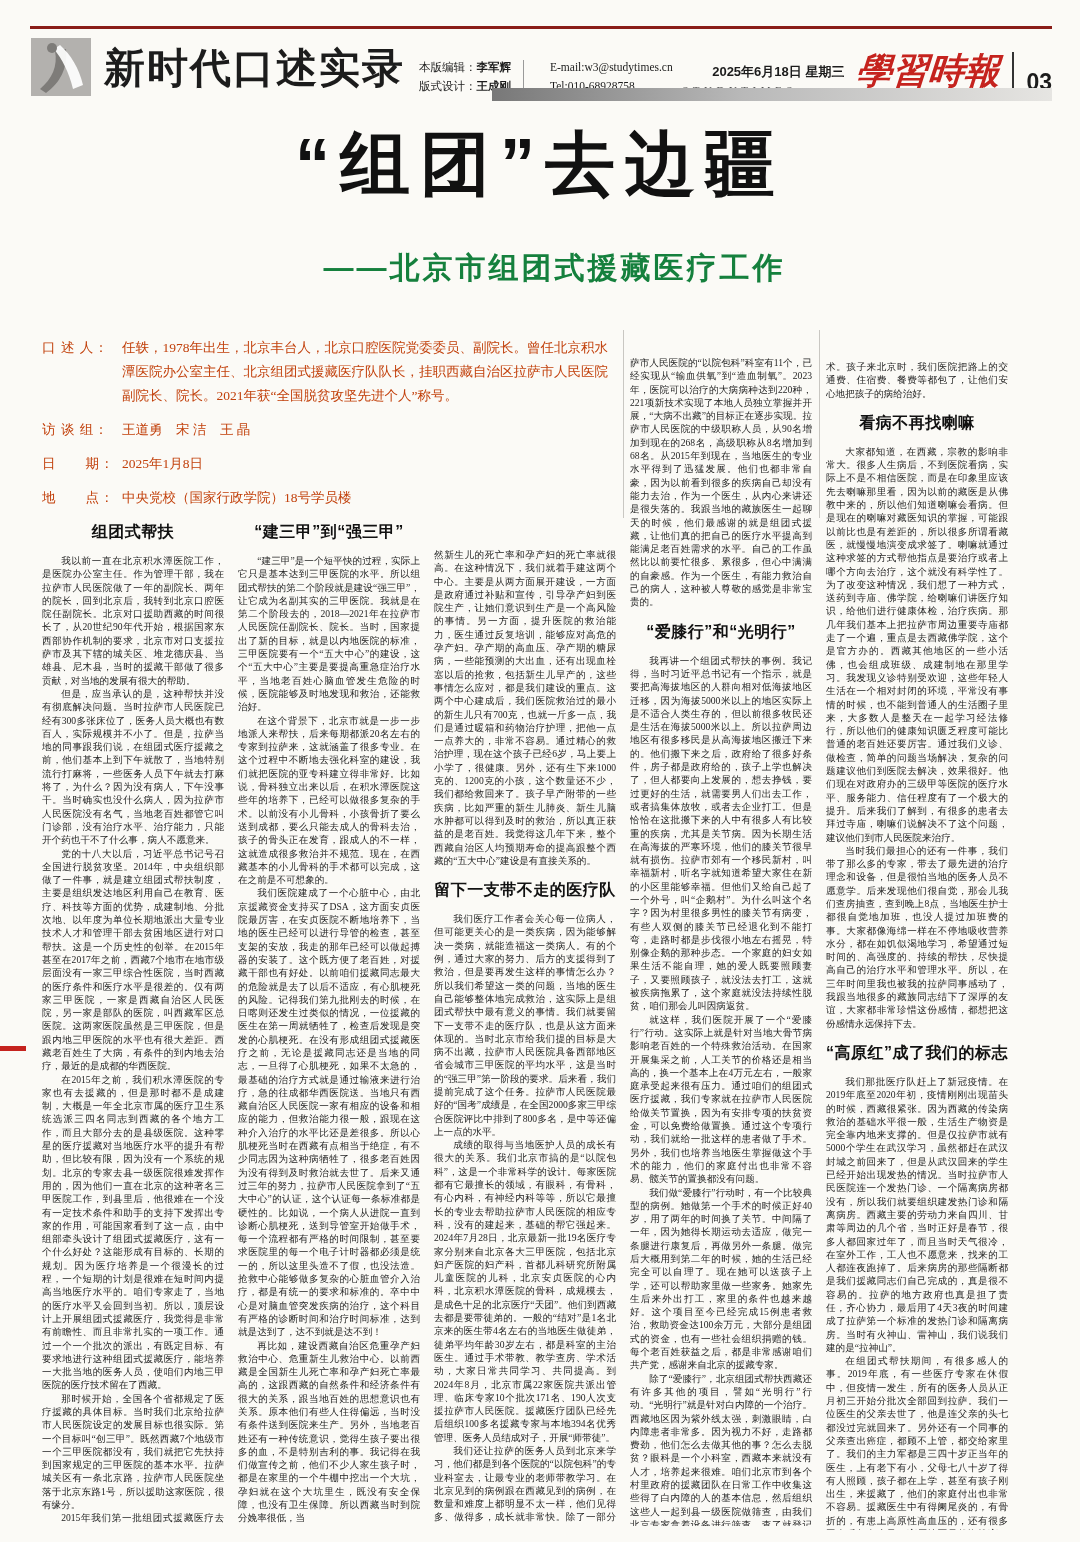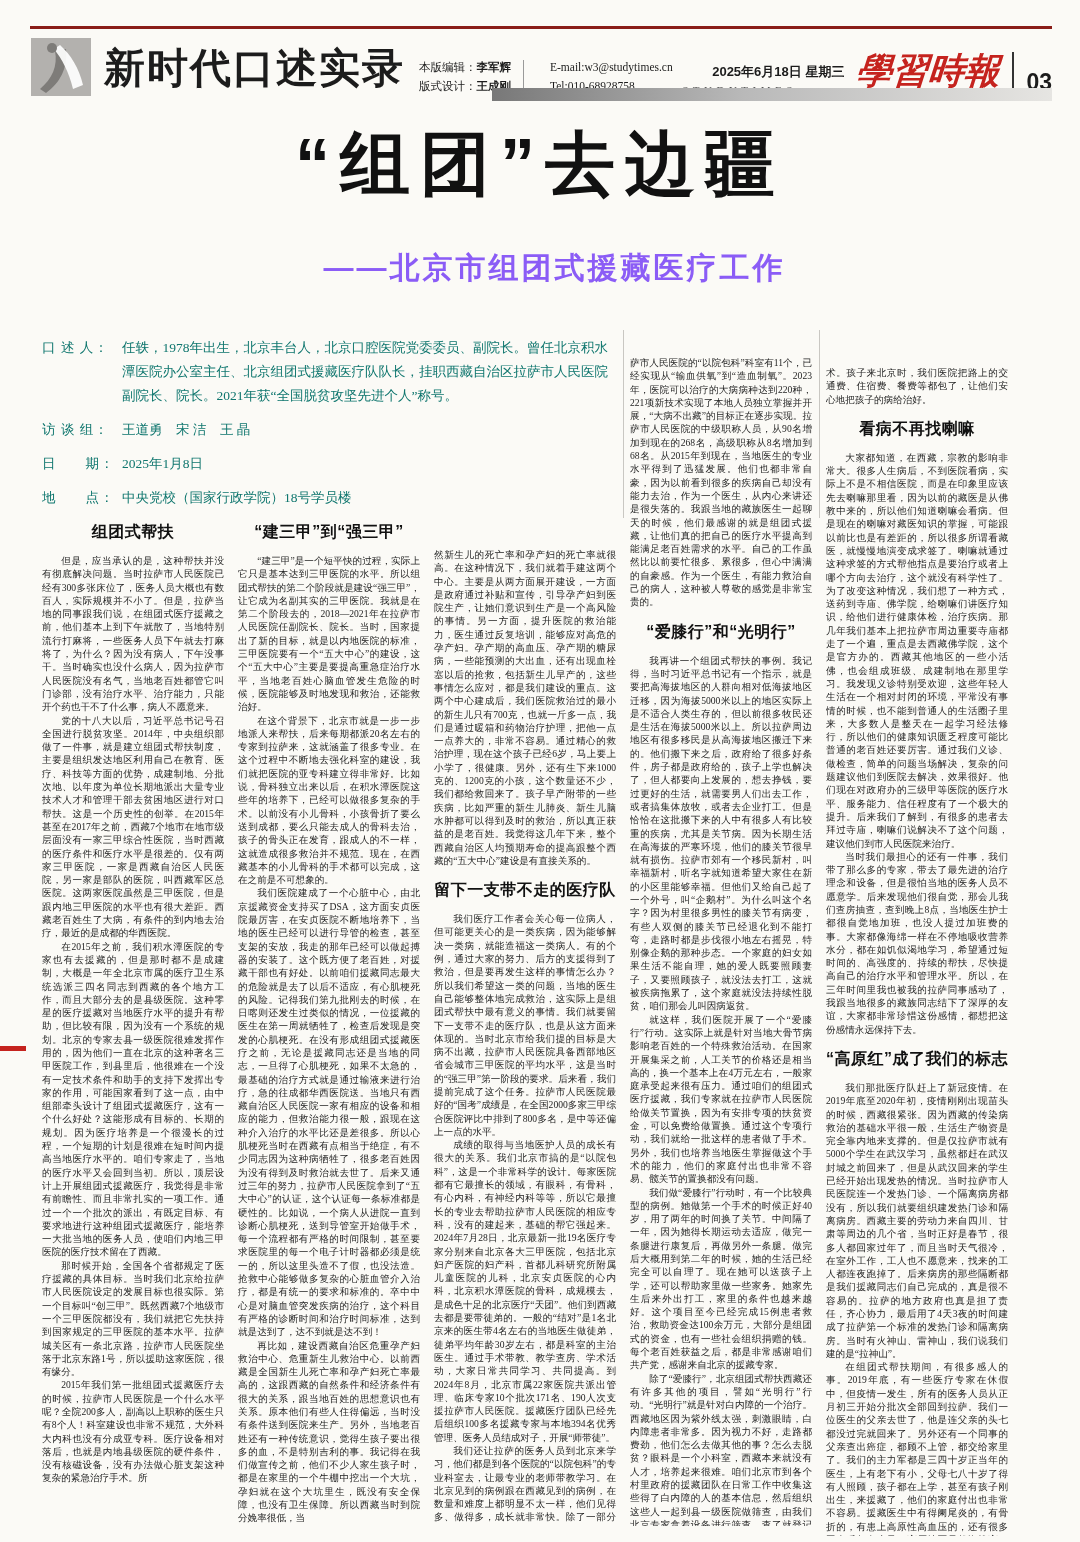--- a/index.html
+++ b/index.html
@@ -25,37 +25,37 @@
   .page-num{font-size:23px;font-weight:bold;font-family:"Liberation Sans","DejaVu Sans",sans-serif;}
   .grad-bar{position:absolute;left:492px;right:28px;top:88px;height:13px;
             background:linear-gradient(90deg,#787878,#b9b9b9 45%,#e6e5e2);}
 
   
   .main-title{position:absolute;left:0;right:0;top:118px;text-align:center;
               font-family:"Liberation Sans","DejaVu Sans",sans-serif;font-weight:900;
               font-size:70px;letter-spacing:10px;color:#111;}
   .sub-title{position:absolute;left:0;right:0;top:248px;text-align:center;
              font-family:"Liberation Sans","DejaVu Sans",sans-serif;font-weight:800;
-             font-size:30px;letter-spacing:3px;color:#8b5cf6;margin-left:29px;}
+             font-size:30px;letter-spacing:3px;color:#15803d;margin-left:29px;}
 
   
   .body{position:absolute;left:42px;top:328px;width:996px;height:1198px;}
-  .interview{position:absolute;left:0;top:8px;width:566px;font-size:13.5px;line-height:24px;color:#0f766e;}
+  .interview{position:absolute;left:0;top:8px;width:566px;font-size:13.5px;line-height:24px;color:#c2410c;}
   .entry{position:relative;padding-left:80px;margin-bottom:10px;text-align:justify;}
   .entry .lbl{position:absolute;left:0;top:0;letter-spacing:1px;}
 
   .colrule{position:absolute;width:1px;background:#c9c7c2;top:2px;height:188px;}
   .rule1{left:581px;} .rule2{left:777px;}
 
   .col{position:absolute;width:182px;overflow:hidden;text-align:justify;}
   .col1{left:0;   top:192px;height:1006px;}
   .col2{left:196px;top:192px;height:1006px;}
   .col3{left:392px;top:192px;height:1006px;}
   .col4{left:588px;top:0;    height:1198px;}
-  .col5{left:784px;top:10px;    height:1198px;}
+  .col5{left:784px;top:4px;    height:1198px;}
 
   .body-p{margin:0;text-indent:2em;font-size:9.6px;line-height:13.3px;color:#242424;
           text-justify:inter-character;}
   .body-p.cont{text-indent:0;margin-top:28px;}
   .sec-head{margin:13px 0 11px;text-align:center;text-indent:0;
             font-family:Liberation Sans, sans-serif;font-weight:800;
             font-size:16px;letter-spacing:0.5px;color:#111;}
   .col .sec-head:first-child{margin-top:2px;}
 
   .red-tick{position:absolute;left:0;top:1046px;width:26px;height:5px;background:#c5231e;}
@@ -120,20 +120,21 @@
         <span class="lbl">地　　点：</span>
         <span>中央党校（国家行政学院）18号学员楼</span>
       </div>
     </div>
 
     <div class="colrule rule1"></div>
     <div class="colrule rule2"></div>
 
     <div class="col col1">
         <h3 class="sec-head">组团式帮扶</h3>
+        <p class="body-p">我以前一直在北京积水潭医院工作，是医院办公室主任。作为管理干部，我在拉萨市人民医院做了一年的副院长、两年的院长，回到北京后，我转到北京口腔医院任副院长。北京对口援助西藏的时间很长了，从20世纪90年代开始，根据国家东西部协作机制的要求，北京市对口支援拉萨市及其下辖的城关区、堆龙德庆县、当雄县、尼木县，当时的援藏干部做了很多贡献，对当地的发展有很大的帮助。</p>
         <p class="body-p">但是，应当承认的是，这种帮扶并没有彻底解决问题。当时拉萨市人民医院已经有300多张床位了，医务人员大概也有数百人，实际规模并不小了。但是，拉萨当地的同事跟我们说，在组团式医疗援藏之前，他们基本上到下午就散了，当地特别流行打麻将，一些医务人员下午就去打麻将了，为什么？因为没有病人，下午没事干。当时确实也没什么病人，因为拉萨市人民医院没有名气，当地老百姓都管它叫门诊部，没有治疗水平、治疗能力，只能开个药也干不了什么事，病人不愿意来。</p>
         <p class="body-p">党的十八大以后，习近平总书记号召全国进行脱贫攻坚。2014年，中央组织部做了一件事，就是建立组团式帮扶制度，主要是组织发达地区利用自己在教育、医疗、科技等方面的优势，成建制地、分批次地、以年度为单位长期地派出大量专业技术人才和管理干部去贫困地区进行对口帮扶。这是一个历史性的创举。在2015年甚至在2017年之前，西藏7个地市在地市级层面没有一家三甲综合性医院，当时西藏的医疗条件和医疗水平是很差的。仅有两家三甲医院，一家是西藏自治区人民医院，另一家是部队的医院，叫西藏军区总医院。这两家医院虽然是三甲医院，但是跟内地三甲医院的水平也有很大差距。西藏老百姓生了大病，有条件的到内地去治疗，最近的是成都的华西医院。</p>
         <p class="body-p">在2015年之前，我们积水潭医院的专家也有去援藏的，但是那时都不是成建制，大概是一年全北京市属的医疗卫生系统选派三四名同志到西藏的各个地方工作，而且大部分去的是县级医院。这种零星的医疗援藏对当地医疗水平的提升有帮助，但比较有限，因为没有一个系统的规划。北京的专家去县一级医院很难发挥作用的，因为他们一直在北京的这种著名三甲医院工作，到县里后，他很难在一个没有一定技术条件和助手的支持下发挥出专家的作用，可能国家看到了这一点，由中组部牵头设计了组团式援藏医疗，这有一个什么好处？这能形成有目标的、长期的规划。因为医疗培养是一个很漫长的过程，一个短期的计划是很难在短时间内提高当地医疗水平的。咱们专家走了，当地的医疗水平又会回到当初。所以，顶层设计上开展组团式援藏医疗，我觉得是非常有前瞻性、而且非常扎实的一项工作。通过一个一个批次的派出，有既定目标、有要求地进行这种组团式援藏医疗，能培养一大批当地的医务人员，使咱们内地三甲医院的医疗技术留在了西藏。</p>
         <p class="body-p">那时候开始，全国各个省都规定了医疗援藏的具体目标。当时我们北京给拉萨市人民医院设定的发展目标也很实际。第一个目标叫“创三甲”。既然西藏7个地级市一个三甲医院都没有，我们就把它先扶持到国家规定的三甲医院的基本水平。拉萨城关区有一条北京路，拉萨市人民医院坐落于北京东路1号，所以援助这家医院，很有缘分。</p>
         <p class="body-p">2015年我们第一批组团式援藏医疗去的时候，拉萨市人民医院是一个什么水平呢？全院200多人，副高以上职称的医生只有8个人！科室建设也非常不规范，大外科大内科也没有分成亚专科。医疗设备相对落后，也就是内地县级医院的硬件条件，没有核磁设备，没有办法做心脏支架这种复杂的紧急治疗手术。所</p>
       </div>
     <div class="col col2">
         <h3 class="sec-head">“建三甲”到“强三甲”</h3>
         <p class="body-p">“建三甲”是一个短平快的过程，实际上它只是基本达到三甲医院的水平。所以组团式帮扶的第二个阶段就是建设“强三甲”，让它成为名副其实的三甲医院。我就是在第二个阶段去的，2018—2021年在拉萨市人民医院任副院长、院长。当时，国家提出了新的目标，就是以内地医院的标准，三甲医院要有一个“五大中心”的建设，这个“五大中心”主要是要提高重急症治疗水平，当地老百姓心脑血管发生危险的时候，医院能够及时地发现和救治，还能救治好。</p>
         <p class="body-p">在这个背景下，北京市就是一步一步地派人来帮扶，后来每期都派20名左右的专家到拉萨来，这就涵盖了很多专业。在这个过程中不断地去强化科室的建设，我们就把医院的亚专科建立得非常好。比如说，骨科独立出来以后，在积水潭医院这些年的培养下，已经可以做很多复杂的手术。以前没有小儿骨科，小孩骨折了要么送到成都，要么只能去成人的骨科去治，孩子的骨头正在发育，跟成人的不一样，这就造成很多救治并不规范。现在，在西藏基本的小儿骨科的手术都可以完成，这在之前是不可想象的。</p>

